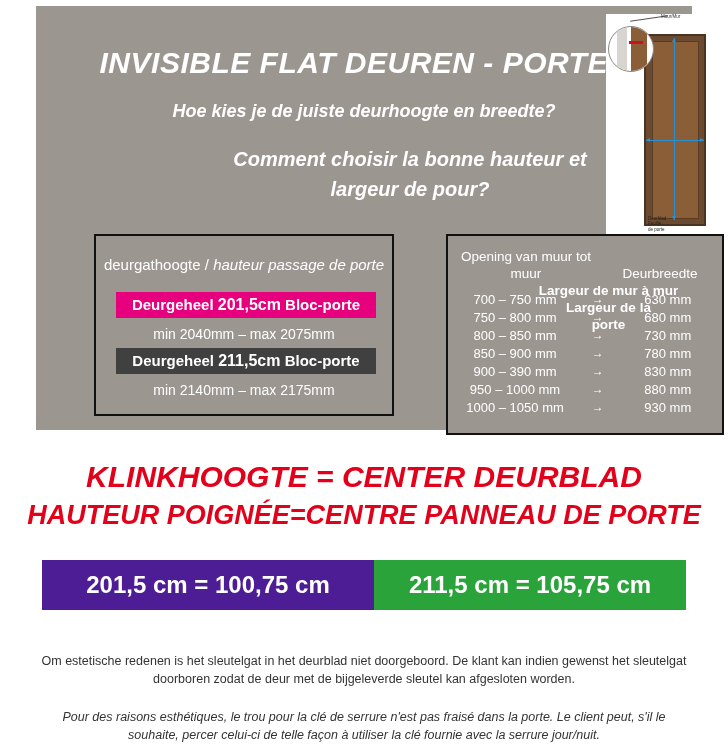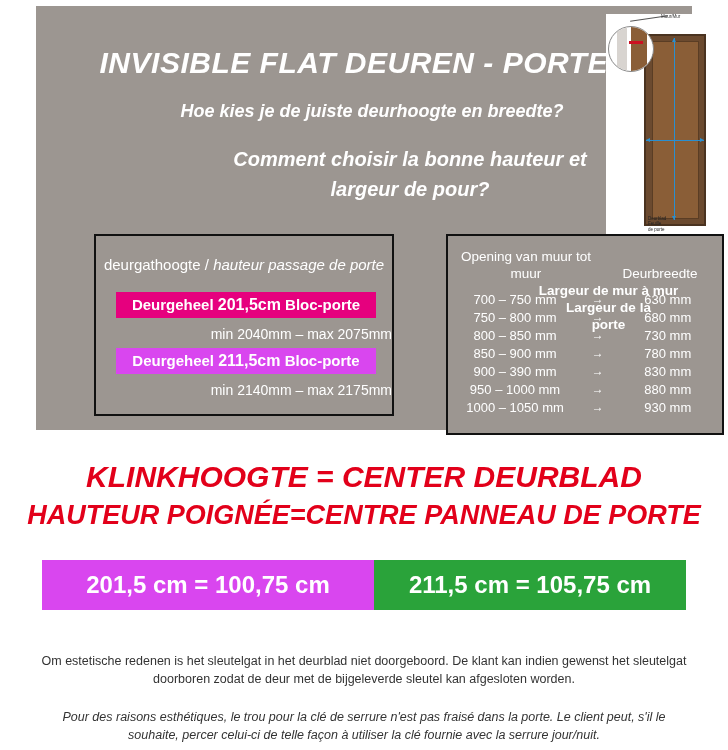--- a/index.html
+++ b/index.html
@@ -38,21 +38,21 @@
     text-align: center;
     color: #ffffff;
     font-size: 30px;
     font-weight: bold;
     font-style: italic;
     letter-spacing: 0.5px;
   }
 
   .sub-title-nl {
     position: absolute;
-    left: 8px;
+    left: 0;
     top: 95px;
     width: 100%;
     text-align: center;
     color: #ffffff;
     font-size: 18px;
     font-weight: bold;
     font-style: italic;
   }
 
   .sub-title-fr {
@@ -223,27 +223,27 @@
     width: 260px;
     height: 26px;
     line-height: 26px;
     text-align: center;
     color: #ffffff;
     font-size: 15px;
     font-weight: bold;
   }
   .pill .num { font-size: 16px; }
   .pill-pink { top: 56px; background: #e6007e; }
-  .pill-green { top: 112px; background: #d946ef; }
+  .pill-green { top: 112px; background: #404040; }
 
   .minmax {
     position: absolute;
     left: 0;
     width: 100%;
-    text-align: right;
+    text-align: center;
     color: #ffffff;
     font-size: 14px;
   }
   .minmax-1 { top: 90px; }
   .minmax-2 { top: 146px; }
 
   
   .tbl-head {
     position: absolute;
     left: 0;
@@ -307,21 +307,21 @@
     height: 50px;
     line-height: 50px;
     text-align: center;
     color: #ffffff;
     font-size: 24px;
     font-weight: bold;
   }
   .bar-pink {
     left: 42px;
     width: 332px;
-    background: #d946ef;
+    background: #4c1d95;
   }
   .bar-green {
     left: 374px;
     width: 312px;
     background: #2aa33a;
   }
 
   
   .note {
     position: absolute;

